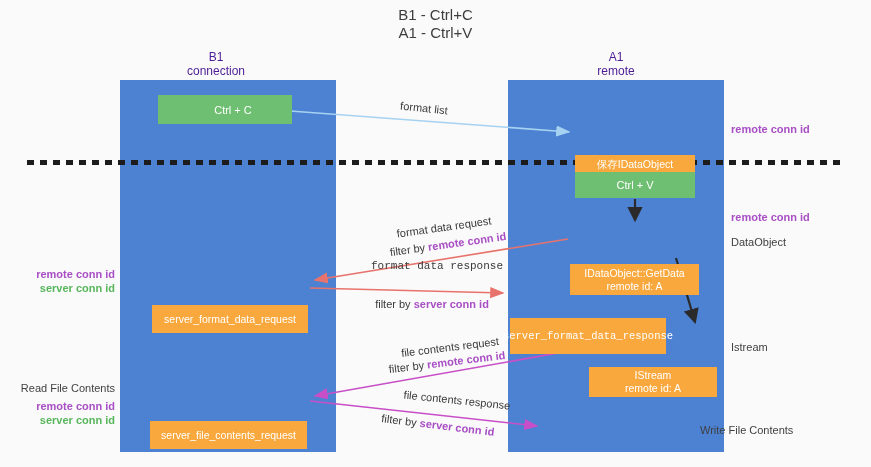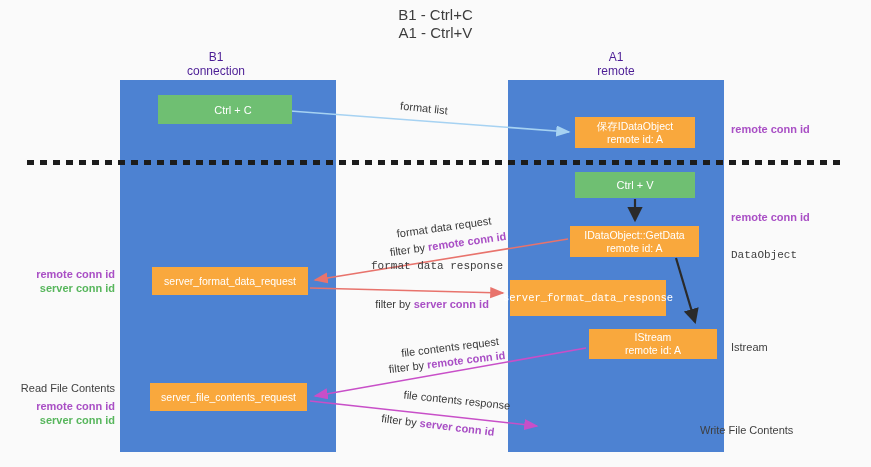--- a/index.html
+++ b/index.html
@@ -9,21 +9,21 @@
   }
   .title{position:absolute;left:0;top:6px;width:871px;text-align:center;
     font-size:15px;line-height:18px;color:#3d3d3d;}
   .col-header{position:absolute;text-align:center;font-size:12px;line-height:14px;color:#4c1d95;}
   .lifeline{position:absolute;top:80px;width:216px;height:372px;background:#4d82d2;}
   .divider{position:absolute;left:27px;top:160px;width:818px;height:5px;
     background:repeating-linear-gradient(90deg,#1c1c1c 0 7px,transparent 7px 13px);}
   .node{position:absolute;display:flex;flex-direction:column;justify-content:center;
     align-items:center;color:#fff;text-align:center;}
   .green{background:#6fbf72;font-size:11px;}
-  .orange{background:#f9a83d;font-size:10.5px;line-height:13px;}
+  .orange{background:#f9a83d;font-size:10.5px;line-height:13px;margin-top:38px;}
   .sidelabel{position:absolute;font-size:11px;line-height:13px;color:#3f3f3f;white-space:nowrap;}
   .right-align{text-align:right;}
   .purple{color:#a94fc5;font-weight:bold;}
   .greenid{color:#57b65c;font-weight:bold;}
   .mid{position:absolute;font-size:11px;color:#3a3a3a;white-space:nowrap;
     transform:translate(-50%,-50%);}
   svg.arrows{position:absolute;left:0;top:0;pointer-events:none;}
 </style>
 </head>
 <body>
@@ -104,21 +104,21 @@
     <div>remote id: A</div>
   </div>
 
   <div class="node orange" style="left:150px;top:383px;width:157px;height:28px;">
     <div>server_file_contents_request</div>
   </div>
 
 
   <div class="sidelabel purple" style="left:731px;top:123px;">remote conn id</div>
   <div class="sidelabel purple" style="left:731px;top:211px;">remote conn id</div>
-  <div class="sidelabel" style="left:731px;top:249px;font-family:Liberation Mono, monospace;">DataObject</div>
+  <div class="sidelabel" style="left:731px;top:236px;">DataObject</div>
   <div class="sidelabel" style="left:731px;top:341px;">Istream</div>
   <div class="sidelabel" style="left:700px;top:424px;">Write File Contents</div>
 
   <div class="sidelabel purple right-align" style="left:15px;top:268px;width:100px;">remote conn id</div>
   <div class="sidelabel greenid right-align" style="left:15px;top:282px;width:100px;">server conn id</div>
   <div class="sidelabel right-align" style="left:15px;top:382px;width:100px;">Read File Contents</div>
   <div class="sidelabel purple right-align" style="left:15px;top:400px;width:100px;">remote conn id</div>
   <div class="sidelabel greenid right-align" style="left:15px;top:414px;width:100px;">server conn id</div>
 
   <div class="mid" style="left:424px;top:108px;transform:translate(-50%,-50%) rotate(6deg);">format list</div>

